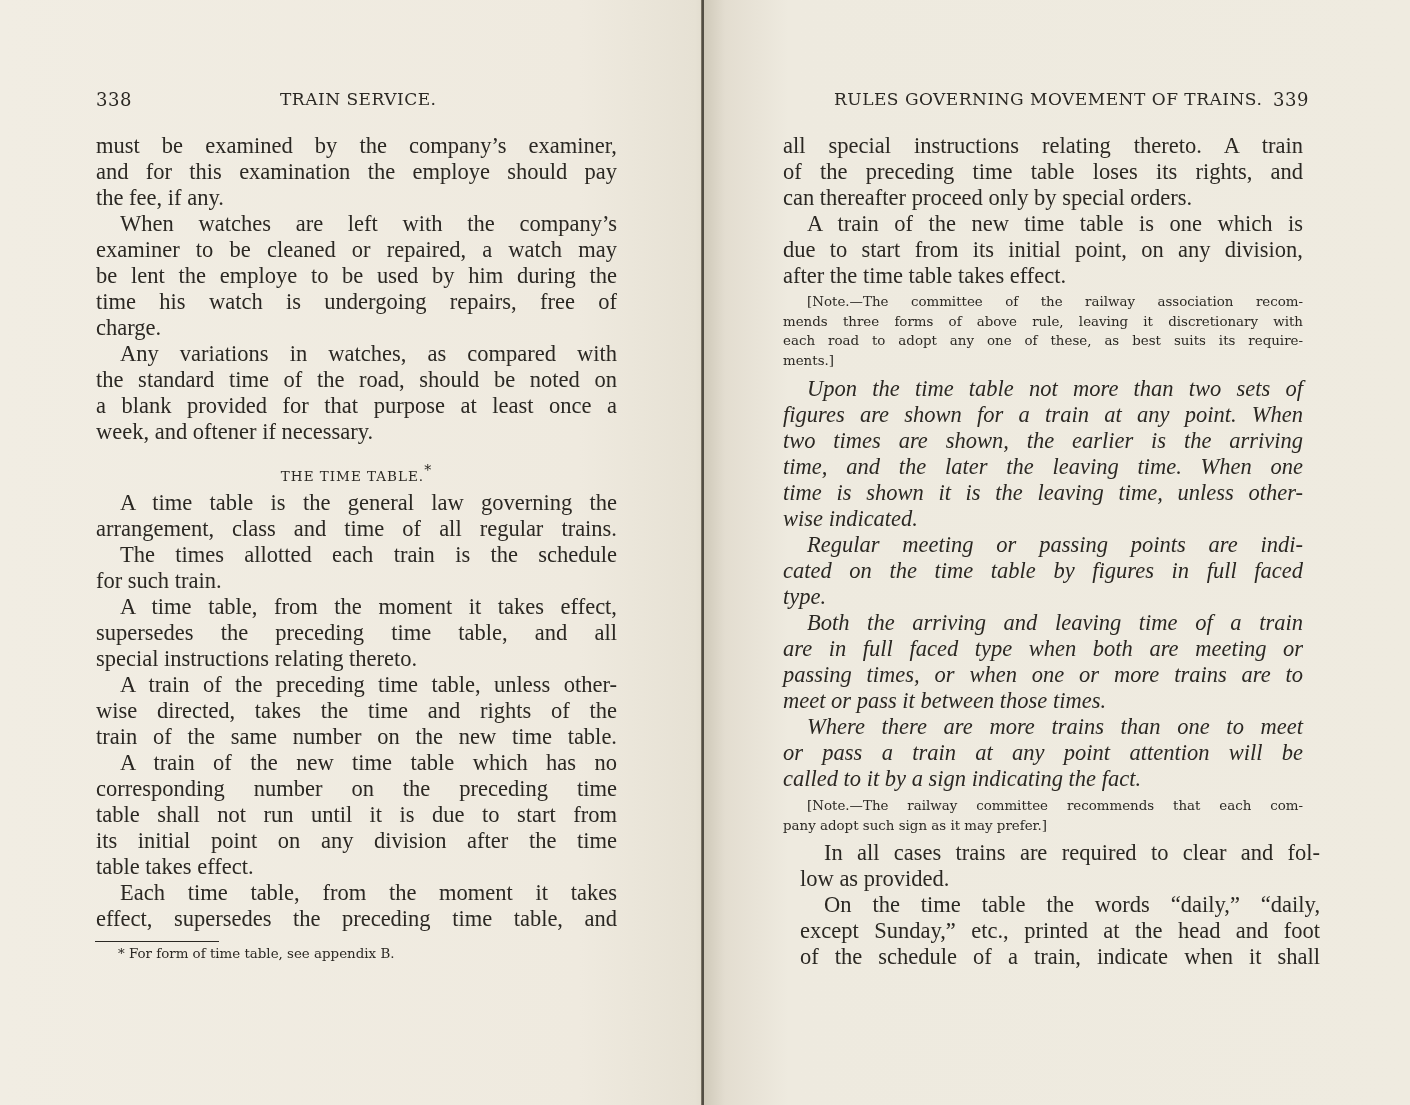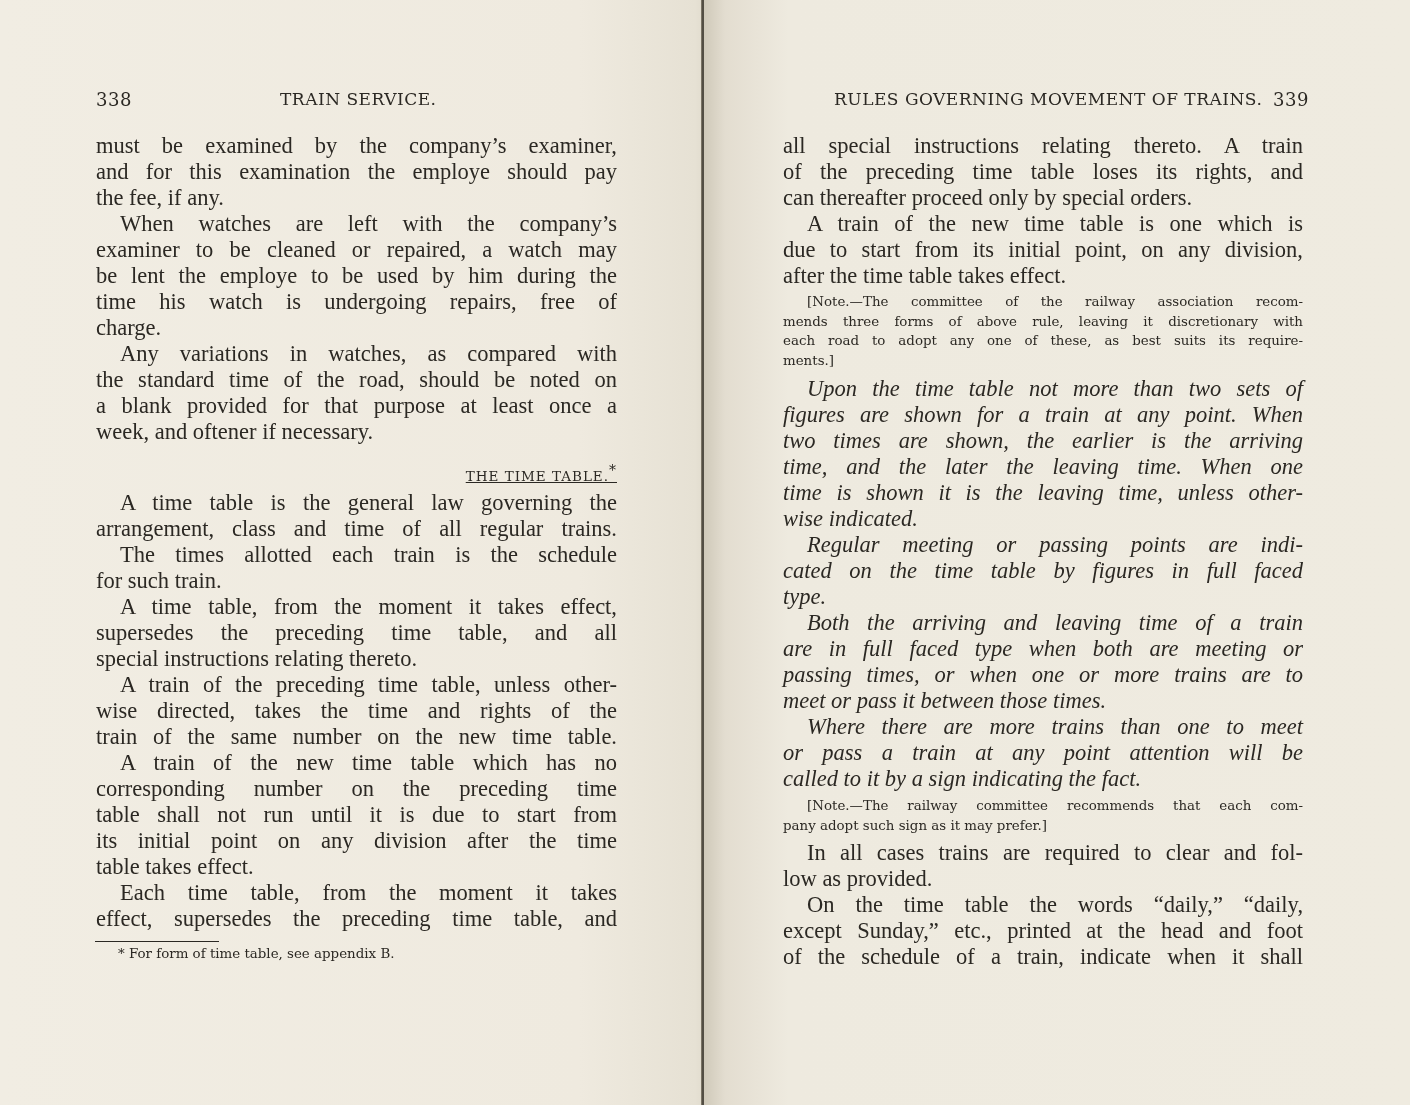--- a/index.html
+++ b/index.html
@@ -86,21 +86,21 @@
       <span class="line">examiner to be cleaned or repaired, a watch may</span>
       <span class="line">be lent the employe to be used by him during the</span>
       <span class="line">time his watch is undergoing repairs, free of</span>
       <span class="line last">charge.</span>
       <span class="line indent">Any variations in watches, as compared with</span>
       <span class="line">the standard time of the road, should be noted on</span>
       <span class="line">a blank provided for that purpose at least once a</span>
       <span class="line last">week, and oftener if necessary.</span>
     </div>
 
-    <div class="text section-heading" style="left:96px; top:457px; width:521px; text-align:right;text-decoration:underline;">
+    <div class="text section-heading" style="left:96px; top:457px; width:521px; text-align:center;">
       <span>THE TIME TABLE.</span><sup>*</sup>
     </div>
 
     <div class="text" style="left:96px; top:490px; width:521px;">
       <span class="line indent">A time table is the general law governing the</span>
       <span class="line">arrangement, class and time of all regular trains.</span>
       <span class="line indent">The times allotted each train is the schedule</span>
       <span class="line last">for such train.</span>
       <span class="line indent">A time table, from the moment it takes effect,</span>
       <span class="line">supersedes the preceding time table, and all</span>
@@ -160,21 +160,21 @@
       <span class="line indent">Where there are more trains than one to meet</span>
       <span class="line">or pass a train at any point attention will be</span>
       <span class="line last">called to it by a sign indicating the fact.</span>
     </div>
 
     <div class="text note" style="left:79px; top:796px; width:520px;">
       <span class="line indent">[Note.—The railway committee recommends that each com-</span>
       <span class="line last">pany adopt such sign as it may prefer.]</span>
     </div>
 
-    <div class="text" style="left:79px; top:840px; width:520px;">
+    <div class="text" style="left:96px; top:840px; width:520px;">
       <span class="line indent">In all cases trains are required to clear and fol-</span>
       <span class="line last">low as provided.</span>
       <span class="line indent">On the time table the words “daily,” “daily,</span>
       <span class="line">except Sunday,” etc., printed at the head and foot</span>
       <span class="line">of the schedule of a train, indicate when it shall</span>
     </div>
   </div>
 </div>
 
 </body></html>

